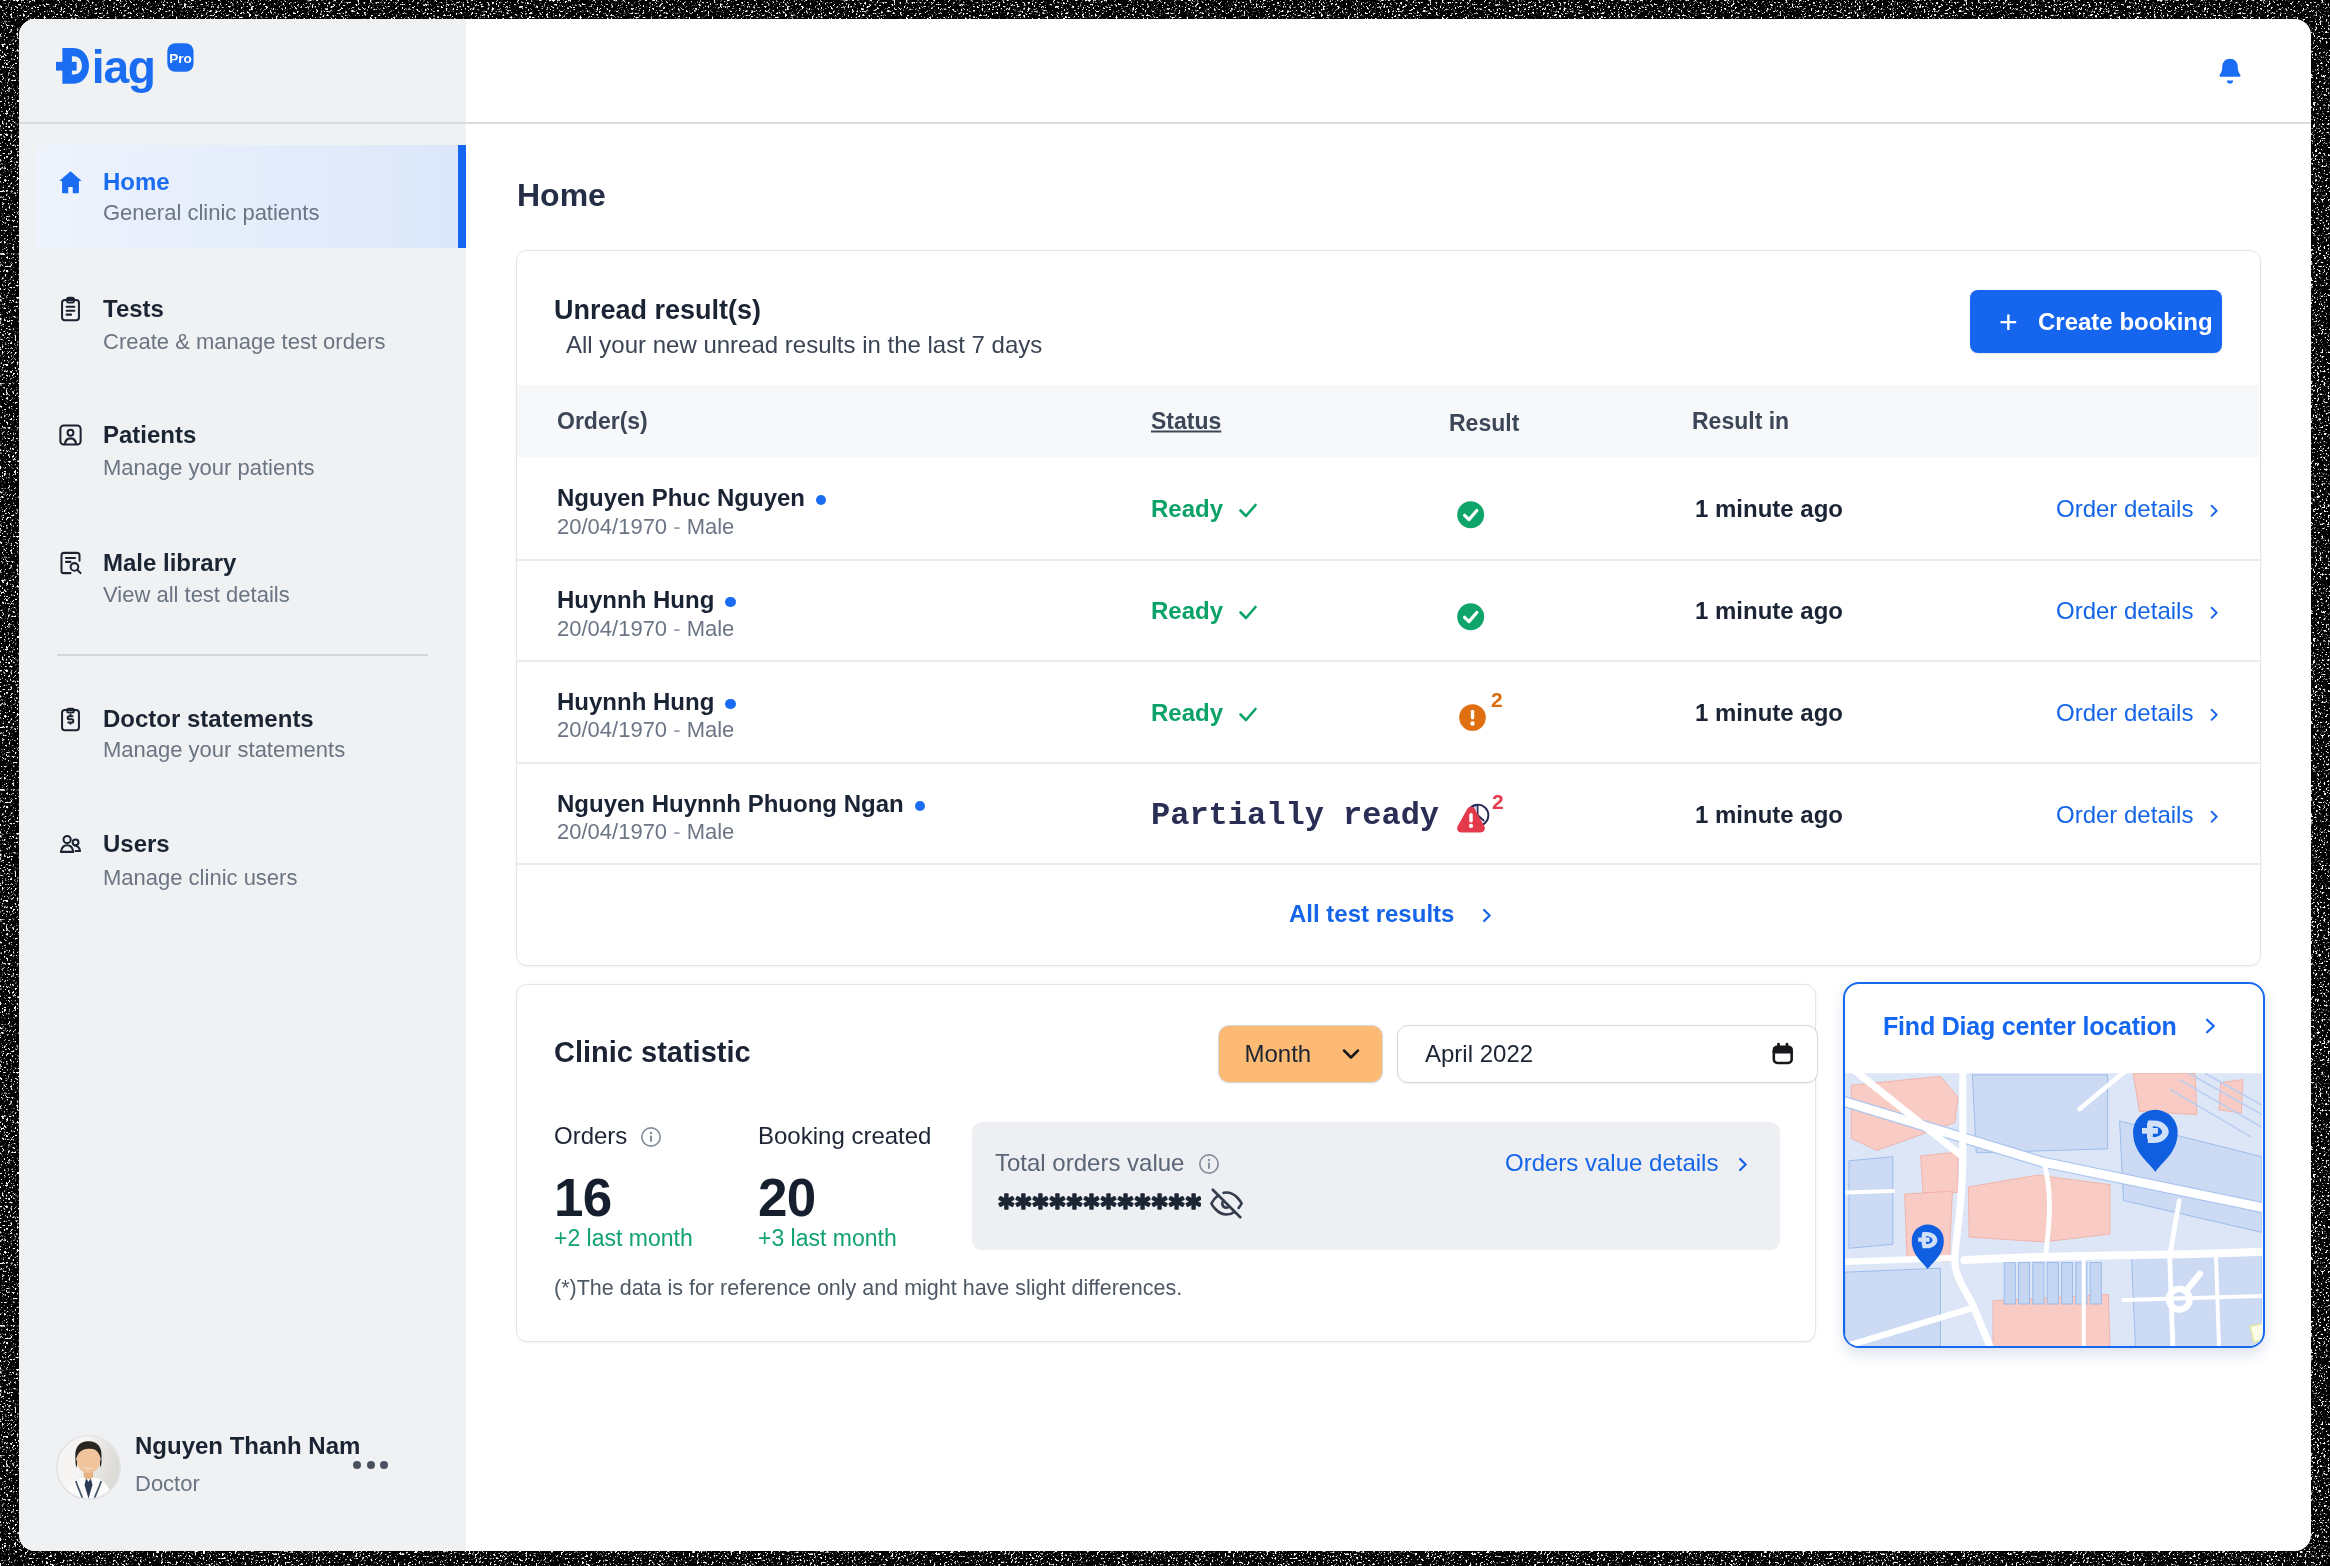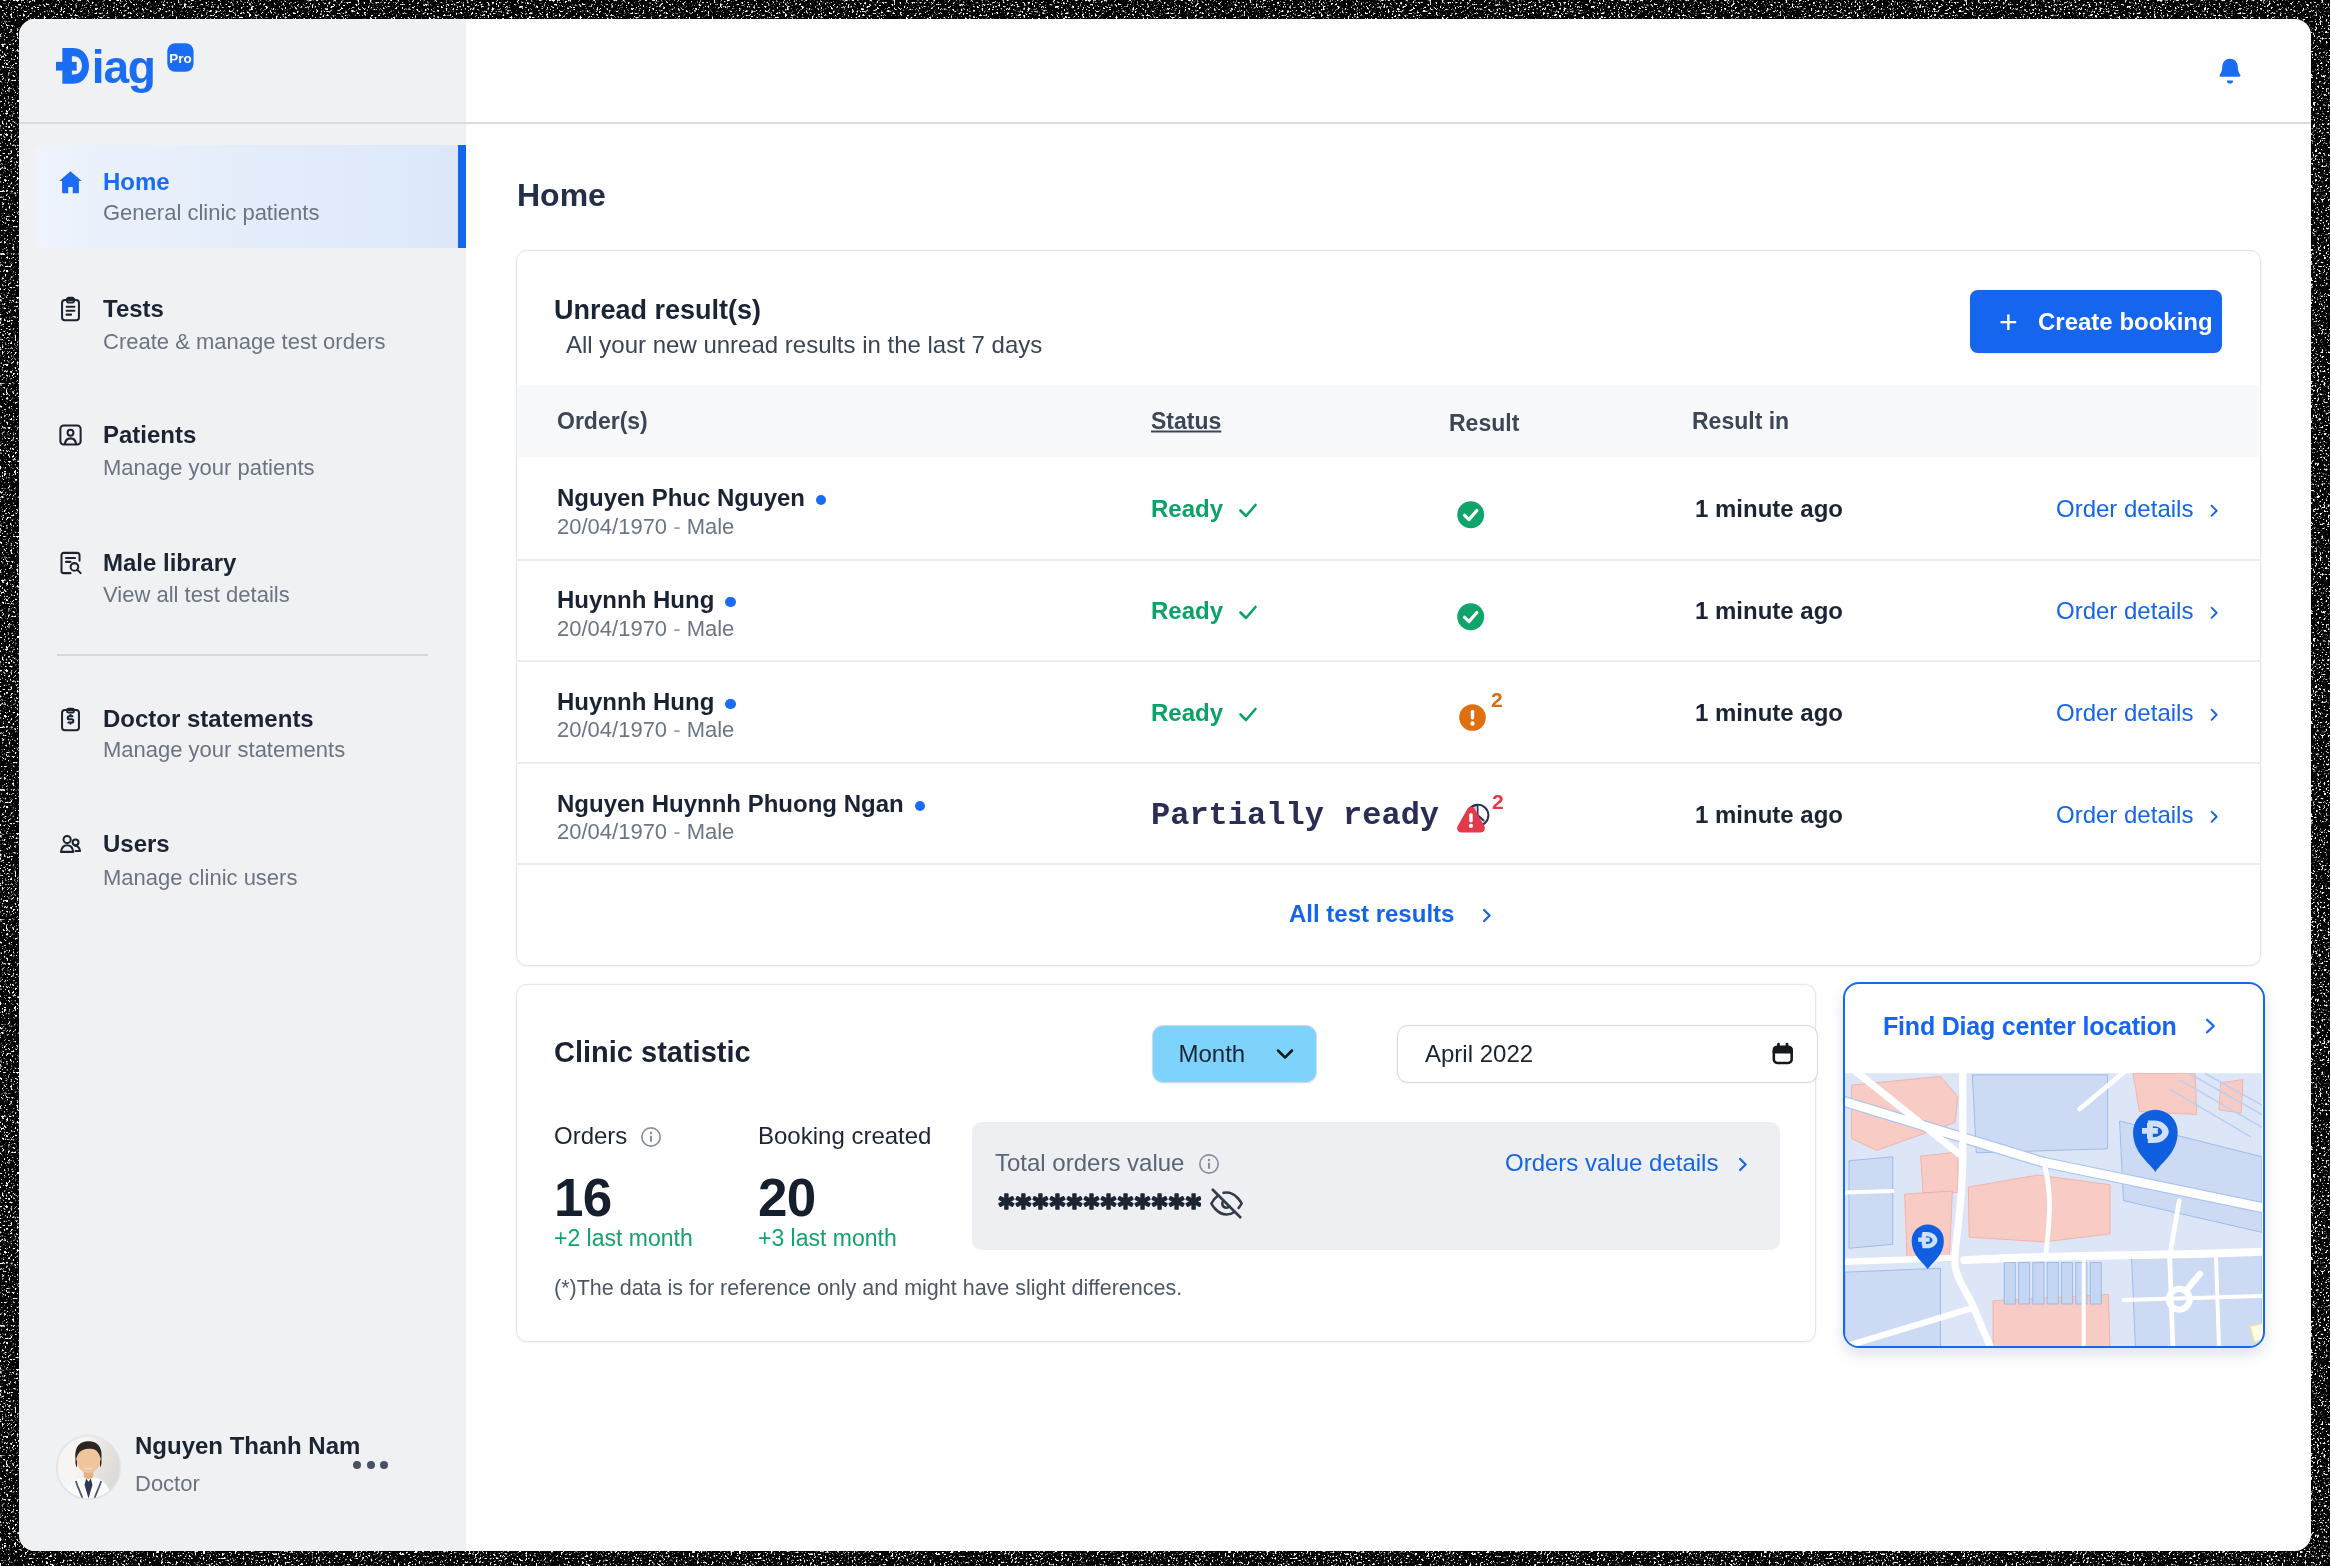--- a/index.html
+++ b/index.html
@@ -219,21 +219,21 @@
         <path d="M9 5 l7 7 -7 7" fill="none" stroke="#1565e8" stroke-width="2.6" stroke-linecap="round" stroke-linejoin="round"></path>
       </svg></div>
 
   <div class="abs" style="left:1270px; top:895px; transform:translateY(-50%); font-size:24px; font-weight:bold; color:#1565e8;">All test results <svg width="19" height="19" viewBox="0 0 24 24" style="vertical-align:-3.2px; margin-left:16px;">
         <path d="M9 5 l7 7 -7 7" fill="none" stroke="#1565e8" stroke-width="2.8" stroke-linecap="round" stroke-linejoin="round"></path>
       </svg></div>
 
   <div class="card" style="left:497px; top:965px; width:1300px; height:358px;"></div>
   <div class="abs" style="left:535px; top:1033px; transform:translateY(-50%); font-size:29px; font-weight:bold; color:#1a2233;">Clinic statistic</div>
 
-  <div class="abs" style="left:1133px; top:1006px; width:165px; height:58px; background:#7dd3fc; border:1.6px solid #d5d9e0; border-radius:11px; box-shadow:0 0.8px 1.6px rgba(16,24,40,.05);">
+  <div class="abs" style="left:1199px; top:1006px; width:165px; height:58px; background:#fdba74; border:1.6px solid #d5d9e0; border-radius:11px; box-shadow:0 0.8px 1.6px rgba(16,24,40,.05);">
     <span style="position:absolute; left:25.5px; top:50%; transform:translateY(-50%); font-size:24px; color:#1b2433;">Month</span>
     <svg style="position:absolute; right:19px; top:50%; transform:translateY(-50%);" width="24" height="24" viewBox="0 0 24 24">
         <path d="M5 8.5 l7 7 7-7" fill="none" stroke="#16181b" stroke-width="2.5" stroke-linecap="round" stroke-linejoin="round"></path>
       </svg>
   </div>
   <div class="abs" style="left:1378px; top:1006px; width:421px; height:58px; background:#fff; border:1.6px solid #d5d9e0; border-radius:11px; box-shadow:0 0.8px 1.6px rgba(16,24,40,.05);">
     <span style="position:absolute; left:27px; top:50%; transform:translateY(-50%); font-size:24px; color:#1b2433;">April 2022</span>
     <svg style="position:absolute; right:22px; top:50%; transform:translateY(-50%);" width="25.5" height="26" viewBox="0 0 24 24" fill="none" stroke="#16181b" stroke-width="2.4" stroke-linecap="round">
         <rect x="3.6" y="5.2" width="16.8" height="15.2" rx="3.2"></rect>
         <path d="M4 9.8 h16 M4.5 7 h15" stroke-width="3.4"></path>

